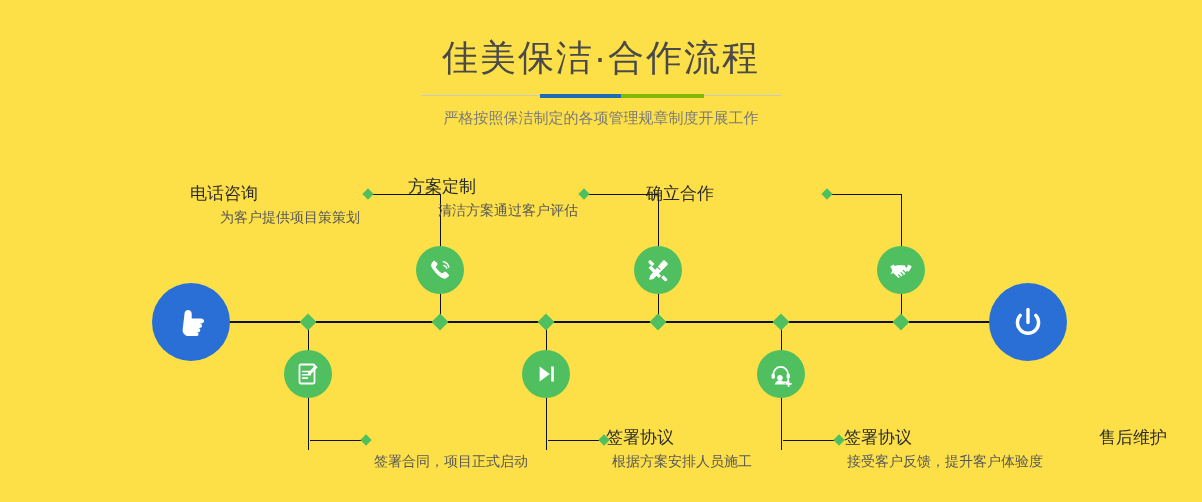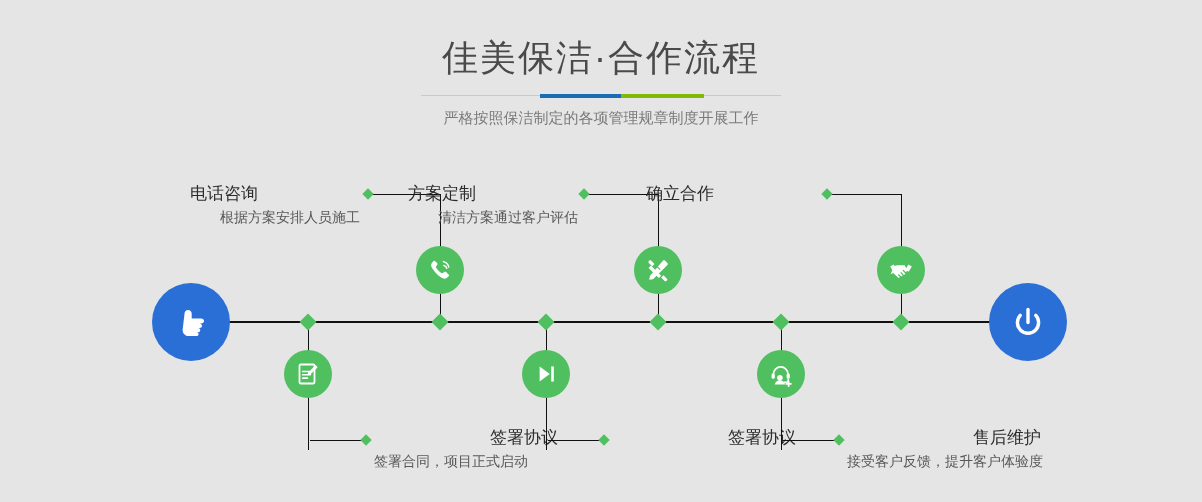--- a/index.html
+++ b/index.html
@@ -8,21 +8,21 @@
     background: #ffffff;
   }
   body {
     font-family: "Liberation Sans", "DejaVu Sans", sans-serif;
     color: #333333;
   }
   #page {
     position: relative;
     width: 1202px;
     height: 502px;
-    background: #e5e5e5;
+    background: #fde047;
     overflow: hidden;
   }
 
   
   .header {
     position: absolute;
     left: 0;
     top: 0;
     width: 1202px;
     height: 140px;
@@ -175,21 +175,21 @@
     line-height: 24px;
     color: #2b2b2b;
   }
   .label .lbl-desc {
     font-size: 14px;
     line-height: 22px;
     color: #585858;
   }
   .label.above .lbl-title { text-align: center; }
   .label.above .lbl-desc  { text-align: right; }
-  .label.below .lbl-title { text-align: center; }
+  .label.below .lbl-title { text-align: right; }
   .label.below .lbl-desc  { text-align: left; }
 </style>
 </head>
 <body>
 
 <div id="page">
 
   <div class="header">
     <div class="main-title">佳美保洁·合作流程</div>
 
@@ -233,21 +233,21 @@
             <path fill="none" stroke="#ffffff" stroke-width="1.5" stroke-linecap="round" d="M17.4 5.6a7.6 7.6 0 0 1 5.4 5.4"></path>
             <path fill="none" stroke="#ffffff" stroke-width="1.5" stroke-linecap="round" d="M17.9 9.4a4 4 0 0 1 2.9 2.9"></path>
           </svg>
         </span>
       </div>
     </div>
     <div class="leader" style="left:368px; top:44px; width:73px;"></div>
     <div class="leader-dot" style="left:364px; top:40px;"></div>
     <div class="label above" style="left:88px; top:32px; width:272px;">
       <div class="lbl-title">电话咨询</div>
-      <div class="lbl-desc">根据方案安排人员施工</div>
+      <div class="lbl-desc">为客户提供项目策策划</div>
     </div>
 
     <div class="node down" style="left:308px; top:172px;">
       <div class="stem"></div>
       <div class="diamond"></div>
       <div class="bubble">
         <span>
           <svg width="28" height="28" viewBox="0 0 28 28" aria-hidden="true">
             <rect x="5.5" y="4.5" width="15" height="19" rx="1.2" fill="none" stroke="#ffffff" stroke-width="1.8"></rect>
             <line x1="8.6" y1="11.5" x2="15.5" y2="11.5" stroke="#ffffff" stroke-width="1.6" stroke-linecap="round"></line>
@@ -275,41 +275,42 @@
             <rect x="9.2" y="8.6" width="3.3" height="14.4" transform="rotate(-45 10.85 15.8)" fill="#ffffff"></rect>
             <path fill="#ffffff" d="M19.5 19.3l3.4 3.4c.5.5.5 1.3 0 1.8l-.5.5c-.5.5-1.3.5-1.8 0l-3.4-3.4z"></path>
             <path fill="#ffffff" d="M20.9 4.6l2.5 2.5c.5.5.5 1.3 0 1.8L9.6 22.7c-.3.3-.6.4-1 .5l-3.4.6.6-3.4c.1-.4.3-.7.5-1L19.1 4.6c.5-.5 1.3-.5 1.8 0z"></path>
             <line x1="13.2" y1="10.6" x2="16.3" y2="13.7" stroke="#4fbf5f" stroke-width="1.2"></line>
           </svg>
         </span>
       </div>
     </div>
     <div class="leader" style="left:584px; top:44px; width:75px;"></div>
     <div class="leader-dot" style="left:580px; top:40px;"></div>
-    <div class="label above" style="left:306px; top:32px; width:272px;">
+    <div class="label above" style="left:306px; top:25px; width:272px;">
       <div class="lbl-title">方案定制</div>
       <div class="lbl-desc">清洁方案通过客户评估</div>
     </div>
 
     <div class="node down" style="left:546px; top:172px;">
       <div class="stem"></div>
       <div class="diamond"></div>
       <div class="bubble">
         <span>
           <svg width="28" height="28" viewBox="0 0 28 28" aria-hidden="true">
             <path fill="#ffffff" d="M7.6 6.4L17.8 14 7.6 21.6z"></path>
             <rect x="19.2" y="6.4" width="2.6" height="15.2" fill="#ffffff"></rect>
           </svg>
         </span>
       </div>
     </div>
     <div class="leader" style="left:548px; top:290px; width:56px;"></div>
     <div class="leader-dot" style="left:600px; top:286px;"></div>
     <div class="label below" style="left:612px; top:276px; width:300px;">
       <div class="lbl-title">签署协议</div>
+      <div class="lbl-desc">根据方案安排人员施工</div>
     </div>
 
     <div class="node up" style="left:901px; top:172px;">
       <div class="stem"></div>
       <div class="diamond"></div>
       <div class="bubble">
         <span>
           <svg width="28" height="28" viewBox="0 0 28 28" aria-hidden="true">
             <path fill="#ffffff" d="M3.2 10.4l3.4-2 3.1 5.4-3.4 2z"></path>
             <path fill="#ffffff" d="M24.8 10.4l-3.4-2-3.1 5.4 3.4 2z"></path>

